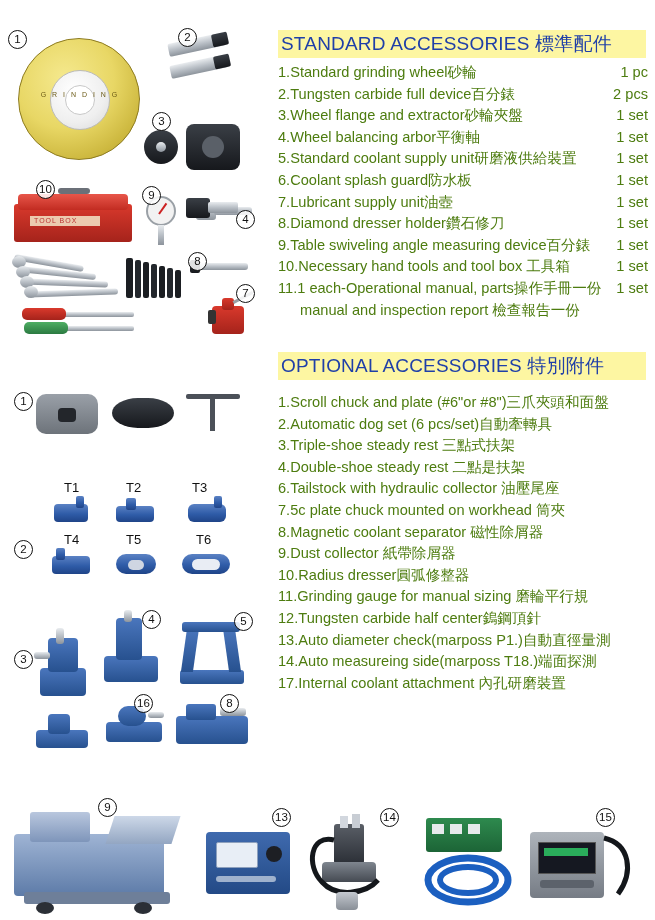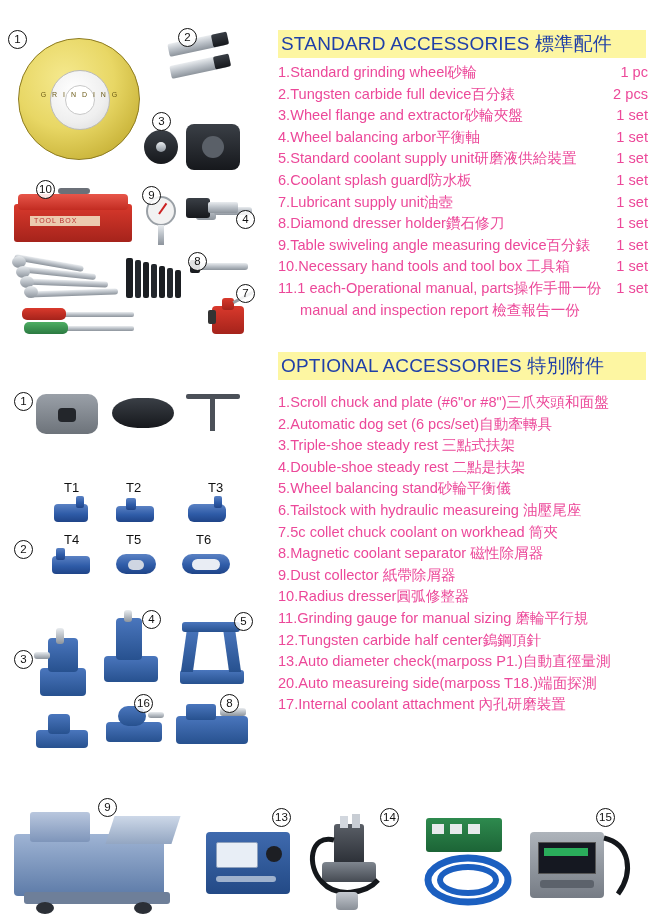--- a/index.html
+++ b/index.html
@@ -18,21 +18,21 @@
     background: #fdf6a2;
     color: #1f3fa8;
     font-size: 19px;
     letter-spacing: 0.2px;
     white-space: nowrap;
     padding: 1px 3px;
   }
   .heading .zh { color:#1f3fa8; }
 
   
-  .list { position: absolute; font-size: 14.6px; color: #ec4899; }
+  .list { position: absolute; font-size: 14.6px; color: #4d7c0f; }
   .li { position: relative; line-height: 21.6px; }
   .qtycol { position:absolute; right:2px; top:0; font-size:14.6px; }
 
   
   .badge {
     position: absolute;
     width: 19px; height: 19px;
     border: 1.3px solid #111;
     border-radius: 50%;
     color: #111;
@@ -233,30 +233,29 @@
   <div class="heading" style="left:278px; top:352px; width:368px;">
     <span>OPTIONAL ACCESSORIES</span>
     <span class="zh">特別附件</span>
   </div>
 
   <div class="list" style="left:278px; top:392px; width:372px;">
     <div class="li"><span>1.</span><span>Scroll chuck and plate (#6"or #8")三爪夾頭和面盤</span></div>
     <div class="li"><span>2.</span><span>Automatic dog set (6 pcs/set)自動牽轉具</span></div>
     <div class="li"><span>3.</span><span>Triple-shoe steady rest 三點式扶架</span></div>
     <div class="li"><span>4.</span><span>Double-shoe steady rest 二點是扶架</span></div>
-    <div class="li"><span>5.</span><span>Wheel balancing stand砂輪平衡儀</span></div>
-    <div class="li"><span>6.</span><span>Tailstock with hydraulic measureing 油壓尾座</span></div>
-    <div class="li"><span>7.</span><span>5c collet chuck coolant on workhead 筒夾</span></div>
+    <div class="li"><span>6.</span><span>Tailstock with hydraulic collector 油壓尾座</span></div>
+    <div class="li"><span>7.</span><span>5c plate chuck mounted on workhead 筒夾</span></div>
     <div class="li"><span>8.</span><span>Magnetic coolant separator 磁性除屑器</span></div>
     <div class="li"><span>9.</span><span>Dust collector 紙帶除屑器</span></div>
     <div class="li"><span>10.</span><span>Radius dresser圓弧修整器</span></div>
     <div class="li"><span>11.</span><span>Grinding gauge for manual sizing 磨輪平行規</span></div>
     <div class="li"><span>12.</span><span>Tungsten carbide half center鎢鋼頂針</span></div>
     <div class="li"><span>13.</span><span>Auto diameter check(marposs P1.)自動直徑量測</span></div>
-    <div class="li"><span>20.</span><span>Auto measureing side(marposs T18.)端面探測</span></div>
+    <div class="li"><span>14.</span><span>Auto measureing side(marposs T18.)端面探測</span></div>
     <div class="li"><span>17.</span><span>Internal coolant attachment 內孔研磨裝置</span></div>
   </div>
 
   <div class="art" style="left:0;top:380px;width:270px;height:410px;">
 
     <div class="art" style="left:36px; top:8px; width:64px; height:52px;">
       <div class="grayb" style="left:0;top:6px;width:62px;height:40px;border-radius:10px;"></div>
       <div class="dark" style="left:22px;top:20px;width:18px;height:14px;border-radius:4px;background:#23262b;"></div>
     </div>
     <div class="badge" style="left:14px; top:12px;">1</div>
@@ -266,21 +265,21 @@
     </div>
 
     <div class="art" style="left:186px; top:8px; width:58px; height:50px;">
       <div class="sil" style="left:0;top:6px;width:54px;height:5px;border-radius:2px;background:#4b5058;"></div>
       <div class="sil" style="left:24px;top:9px;width:5px;height:34px;background:#4b5058;"></div>
     </div>
 
     <div class="badge" style="left:14px; top:160px;">2</div>
     <div class="lbl" style="left:64px; top:100px;">T1</div>
     <div class="lbl" style="left:126px; top:100px;">T2</div>
-    <div class="lbl" style="left:208px; top:100px;">T3</div>
+    <div class="lbl" style="left:192px; top:100px;">T3</div>
     <div class="lbl" style="left:64px; top:152px;">T4</div>
     <div class="lbl" style="left:126px; top:152px;">T5</div>
     <div class="lbl" style="left:196px; top:152px;">T6</div>
 
     <div class="art" style="left:50px; top:116px; width:44px; height:30px;">
       <div class="blue" style="left:4px;top:8px;width:34px;height:18px;border-radius:4px;"></div>
       <div class="blue" style="left:26px;top:0px;width:8px;height:12px;border-radius:2px;"></div>
     </div>
     <div class="art" style="left:114px; top:116px; width:44px; height:30px;">
       <div class="blue" style="left:2px;top:10px;width:38px;height:16px;border-radius:4px;"></div>

